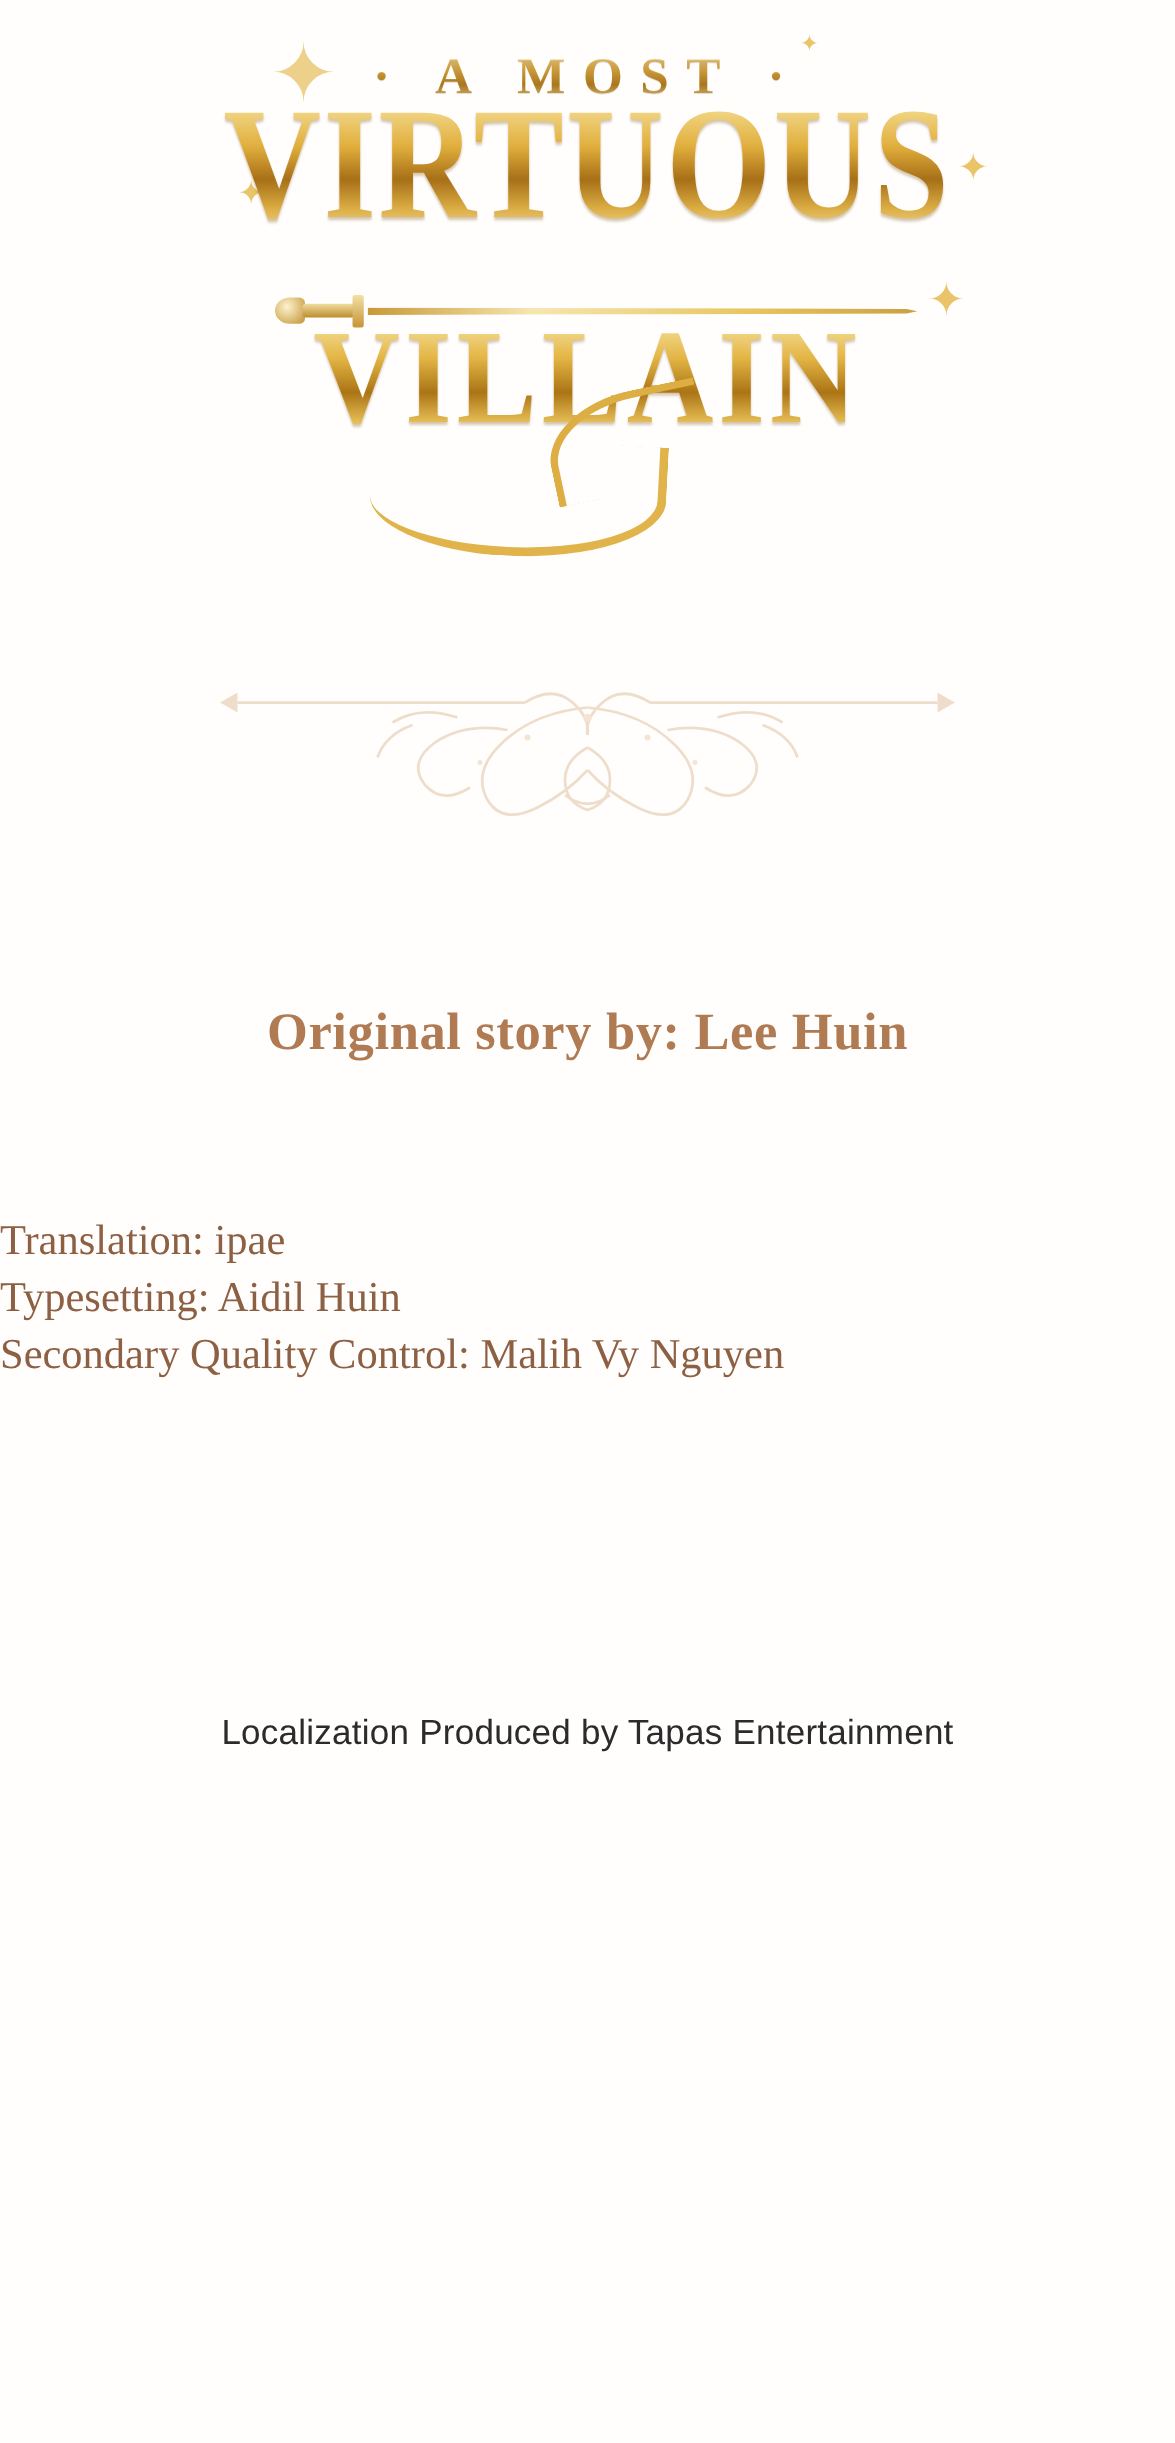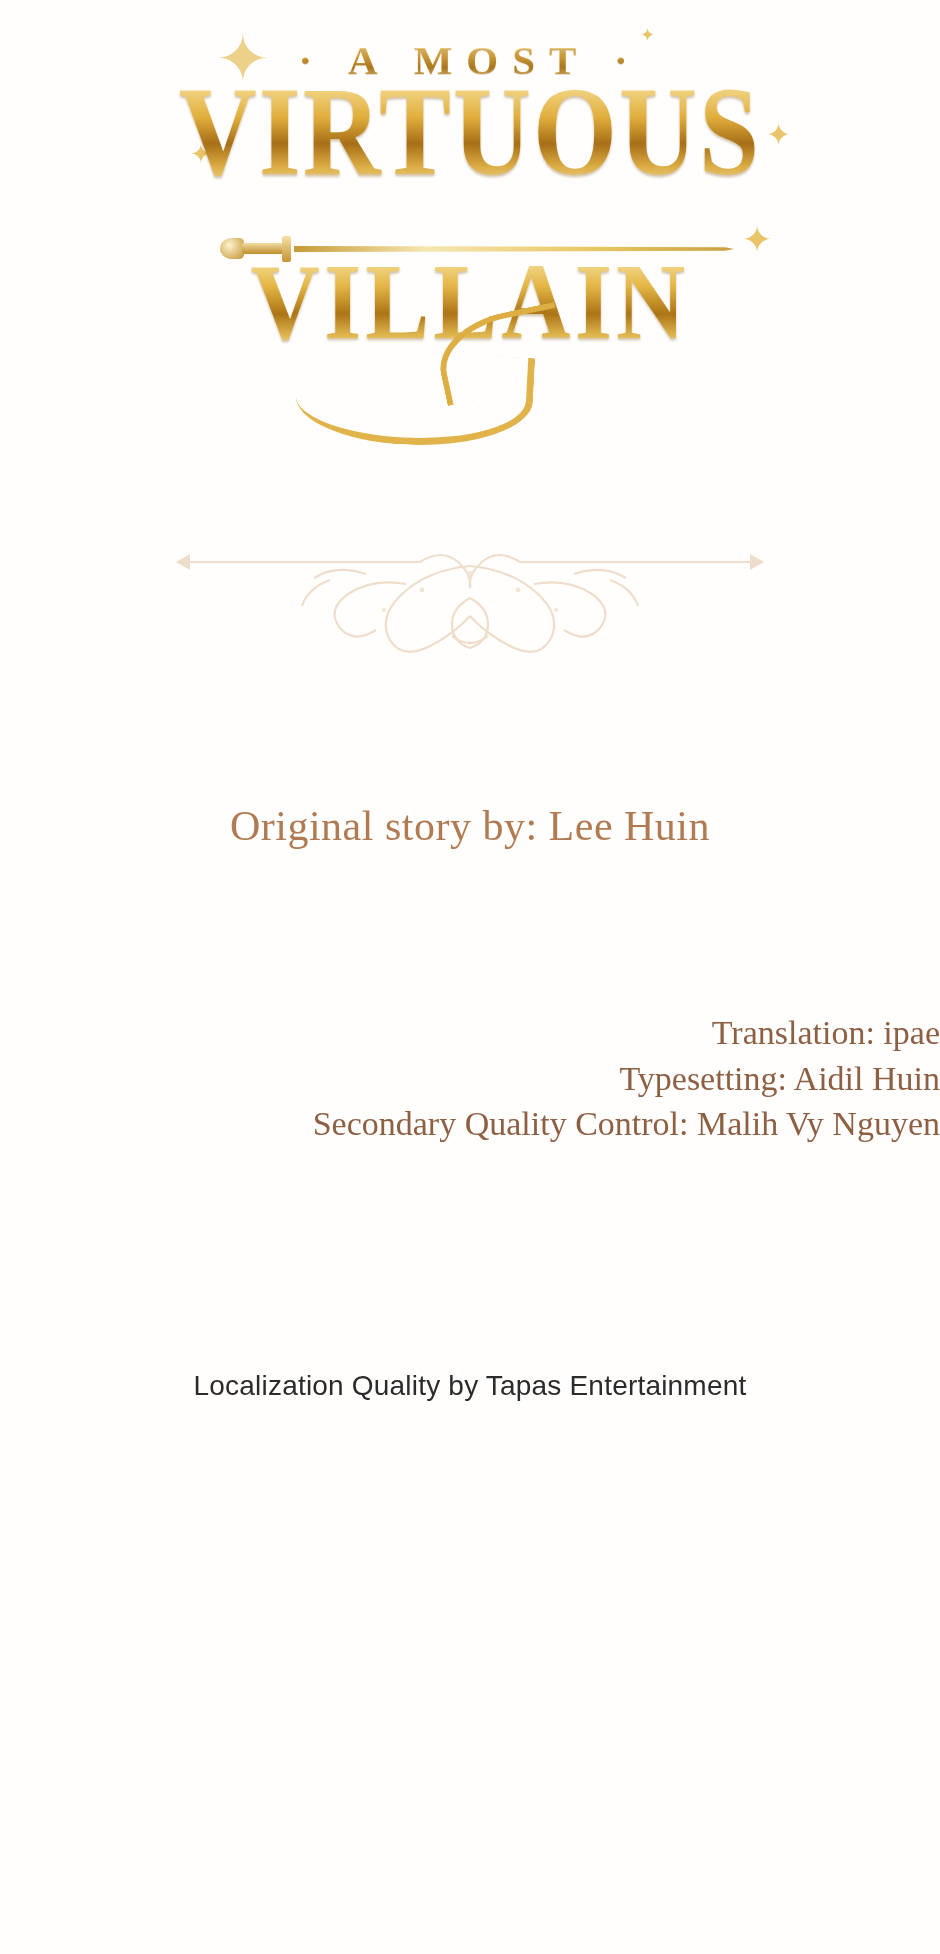--- a/index.html
+++ b/index.html
@@ -199,31 +199,31 @@
 
   
   .credits-primary {
     position: absolute;
     top: 800px;
     left: 0;
     width: 940px;
     text-align: center;
     color: #b07b52;
     font-family: "Liberation Serif", serif;
-    font-weight: 400;
+    font-weight: 700;
     font-size: 42px;
     line-height: 1.28;
     letter-spacing: 0.5px;
   }
   .credits-staff {
     position: absolute;
-    top: 1010px;
+    top: 970px;
     left: 0;
     width: 940px;
-    text-align: right;
+    text-align: left;
     color: #8d6043;
     font-family: "Liberation Serif", serif;
     font-size: 34px;
     line-height: 1.34;
   }
   .credits-localization {
     position: absolute;
     top: 1370px;
     left: 0;
     width: 940px;
@@ -300,15 +300,15 @@
   <div class="credits-primary">
     <div>Original story by: Lee Huin</div>
   </div>
 
   <div class="credits-staff">
     <div>Translation: ipae</div>
     <div>Typesetting: Aidil Huin</div>
     <div>Secondary Quality Control: Malih Vy Nguyen</div>
   </div>
 
-  <div class="credits-localization">Localization Quality by Tapas Entertainment</div>
+  <div class="credits-localization">Localization Produced by Tapas Entertainment</div>
 
 </div>
 
 </body></html>

